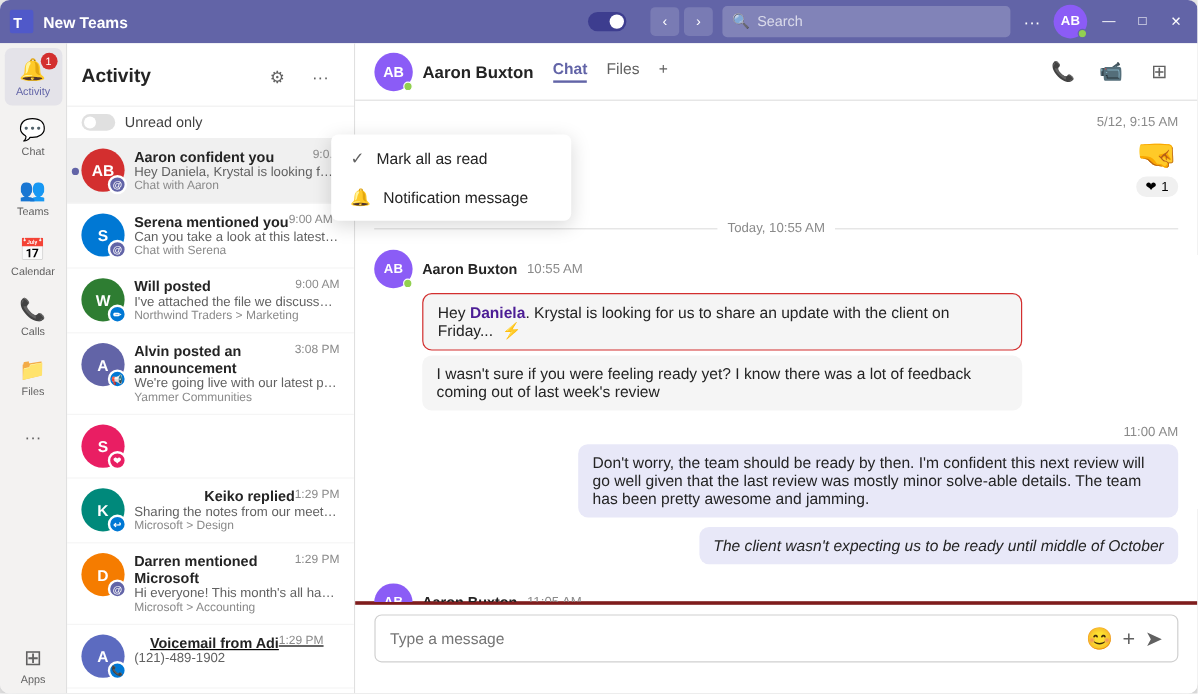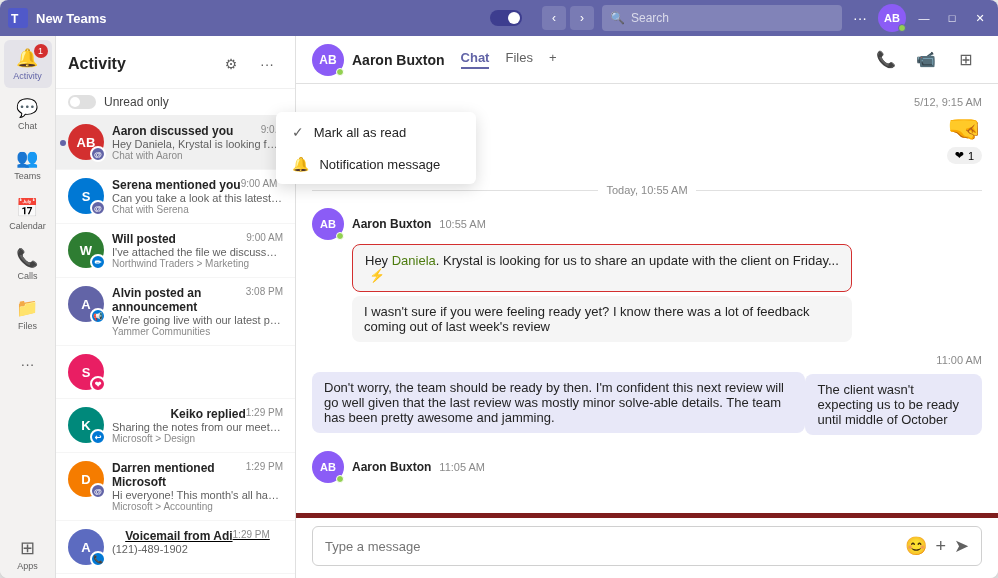--- a/index.html
+++ b/index.html
@@ -469,56 +469,56 @@
       margin-bottom: 4px;
       font-size: 13px;
       color: #242424;
       max-width: 500px;
       position: relative;
     }
     .message-bubble.highlighted {
       border: 1px solid #d32f2f;
     }
     .message-bubble .mention {
-      color: #4d7c0f;
-      font-weight: 400;
+      color: #4c1d95;
+      font-weight: 700;
     }
     .message-own {
       background: #e8e8f8;
       border-radius: 8px;
       padding: 8px 12px;
       margin-left: auto;
       margin-right: 0;
       margin-bottom: 4px;
       font-size: 13px;
       color: #242424;
       max-width: 500px;
     }
     .message-own-group {
       display: flex;
-      flex-direction: row;
-      align-items: center;
+      flex-direction: column;
+      align-items: flex-start;
     }
     .reaction-badge {
       background: #f0f0f0;
       border-radius: 12px;
       padding: 2px 8px;
       font-size: 11px;
       display: inline-flex;
       align-items: center;
       gap: 4px;
       margin-left: auto;
       margin-right: 0;
       margin-bottom: 8px;
     }
 
     
     .chat-input-area {
-      padding: 8px 16px 12px;
-      border-top: 5px solid #7f1d1d;
+      padding: 8px 16px 26px;
+      border-top: 3px solid #7f1d1d;
     }
     .chat-input-box {
       border: 1px solid #d0d0d0;
       border-radius: 6px;
       display: flex;
       align-items: center;
       padding: 8px 12px;
       gap: 8px;
     }
     .chat-input {
@@ -649,21 +649,21 @@
       <div class="activity-list">
 
         <div class="activity-item active-item">
           <div class="unread-dot"></div>
           <div class="activity-avatar" style="background:#d32f2f;">
             AB
             <div class="activity-avatar-badge" style="background:#6264a7;color:white;font-size:8px;">@</div>
           </div>
           <div class="activity-content">
             <div style="display:flex;justify-content:space-between;">
-              <span class="activity-name">Aaron discussed you</span>
+              <span class="activity-name">Aaron confident you</span>
               <span class="activity-time">9:0...</span>
             </div>
             <div class="activity-msg">Hey Daniela, Krystal is looking for u...</div>
             <div class="activity-source">Chat with Aaron</div>
           </div>
         </div>
 
         <div class="activity-item">
           <div class="activity-avatar" style="background:#0078d4;">
             S
@@ -834,21 +834,21 @@
           <div class="message-bubble">
             I wasn't sure if you were feeling ready yet? I know there was a lot of feedback coming out of last week's review
           </div>
         </div>
 
         <div style="text-align:right;font-size:11px;color:#8a8a8a;margin-bottom:4px;">11:00 AM</div>
         <div class="message-own-group">
           <div class="message-own">
             Don't worry, the team should be ready by then. I'm confident this next review will go well given that the last review was mostly minor solve-able details. The team has been pretty awesome and jamming.
           </div>
-          <div class="message-own" style="margin-top:4px;">
+          <div class="message-own" style="margin-top:4px;font-style:italic;">
             The client wasn't expecting us to be ready until middle of October
           </div>
         </div>
 
         <div class="message-group" style="margin-top:12px;">
           <div class="message-sender-row">
             <div class="msg-avatar">
               AB
               <div style="position:absolute;bottom:0;right:0;width:8px;height:8px;background:#92d050;border-radius:50%;border:1px solid white;"></div>
             </div>

